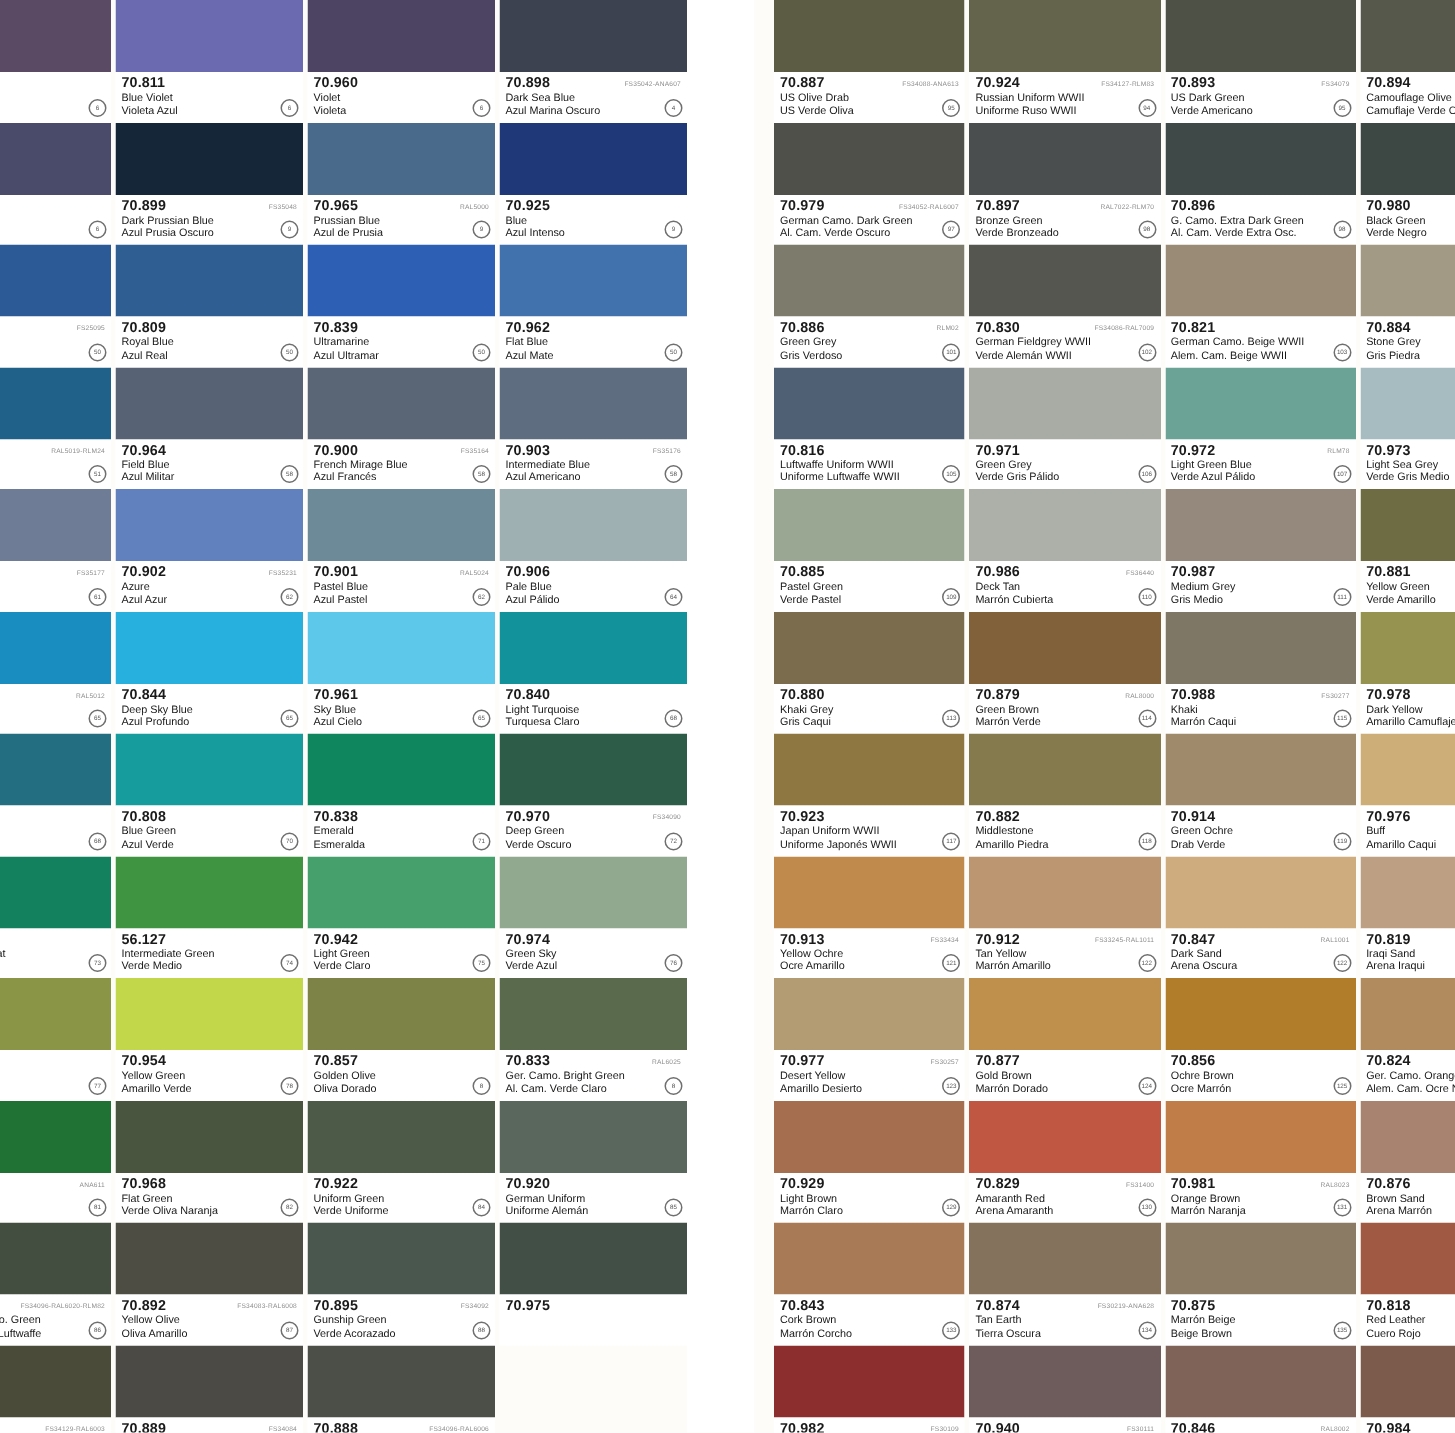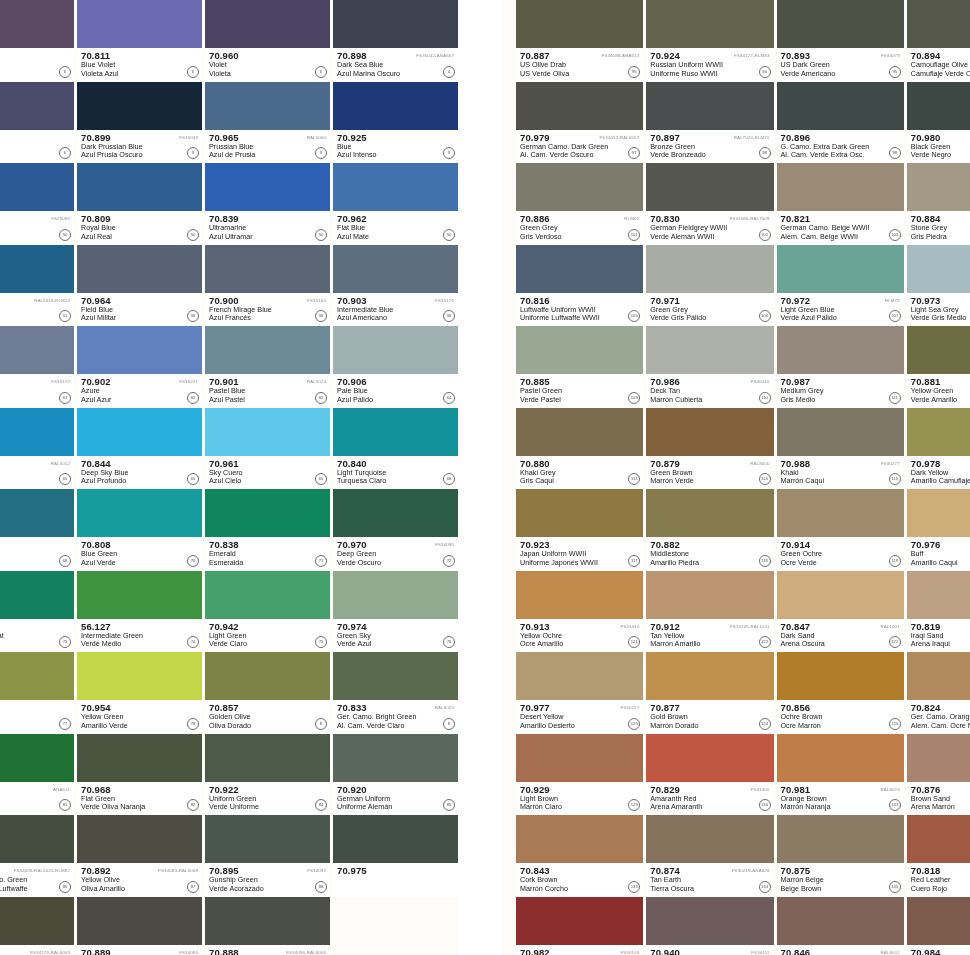--- a/index.html
+++ b/index.html
@@ -329,21 +329,21 @@
             <div class="nameen">Deep Sky Blue</div>
             <div class="namees">Azul Profundo</div>
             <div class="badge">65</div>
           </div>
         </div>
         <div class="cell">
           <div class="swatch" style="background: rgb(93, 200, 234);"></div>
           <div class="info">
             <div class="code">70.961</div>
             <div class="ref"></div>
-            <div class="nameen">Sky Cuero</div>
+            <div class="nameen">Sky Blue</div>
             <div class="namees">Azul Cielo</div>
             <div class="badge">65</div>
           </div>
         </div>
         <div class="cell">
           <div class="swatch" style="background: rgb(18, 147, 156);"></div>
           <div class="info">
             <div class="code">70.840</div>
             <div class="ref"></div>
             <div class="nameen">Light Turquoise</div>
@@ -830,21 +830,21 @@
             <div class="namees">Amarillo Piedra</div>
             <div class="badge">118</div>
           </div>
         </div>
         <div class="cell">
           <div class="swatch" style="background: rgb(160, 138, 108);"></div>
           <div class="info">
             <div class="code">70.914</div>
             <div class="ref"></div>
             <div class="nameen">Green Ochre</div>
-            <div class="namees">Ocre Verde</div>
+            <div class="namees">Drab Verde</div>
             <div class="badge">119</div>
           </div>
         </div>
         <div class="cell">
           <div class="swatch" style="background: rgb(205, 173, 120);"></div>
           <div class="info">
             <div class="code">70.976</div>
             <div class="ref"></div>
             <div class="nameen">Buff</div>
             <div class="namees">Amarillo Caqui</div>

